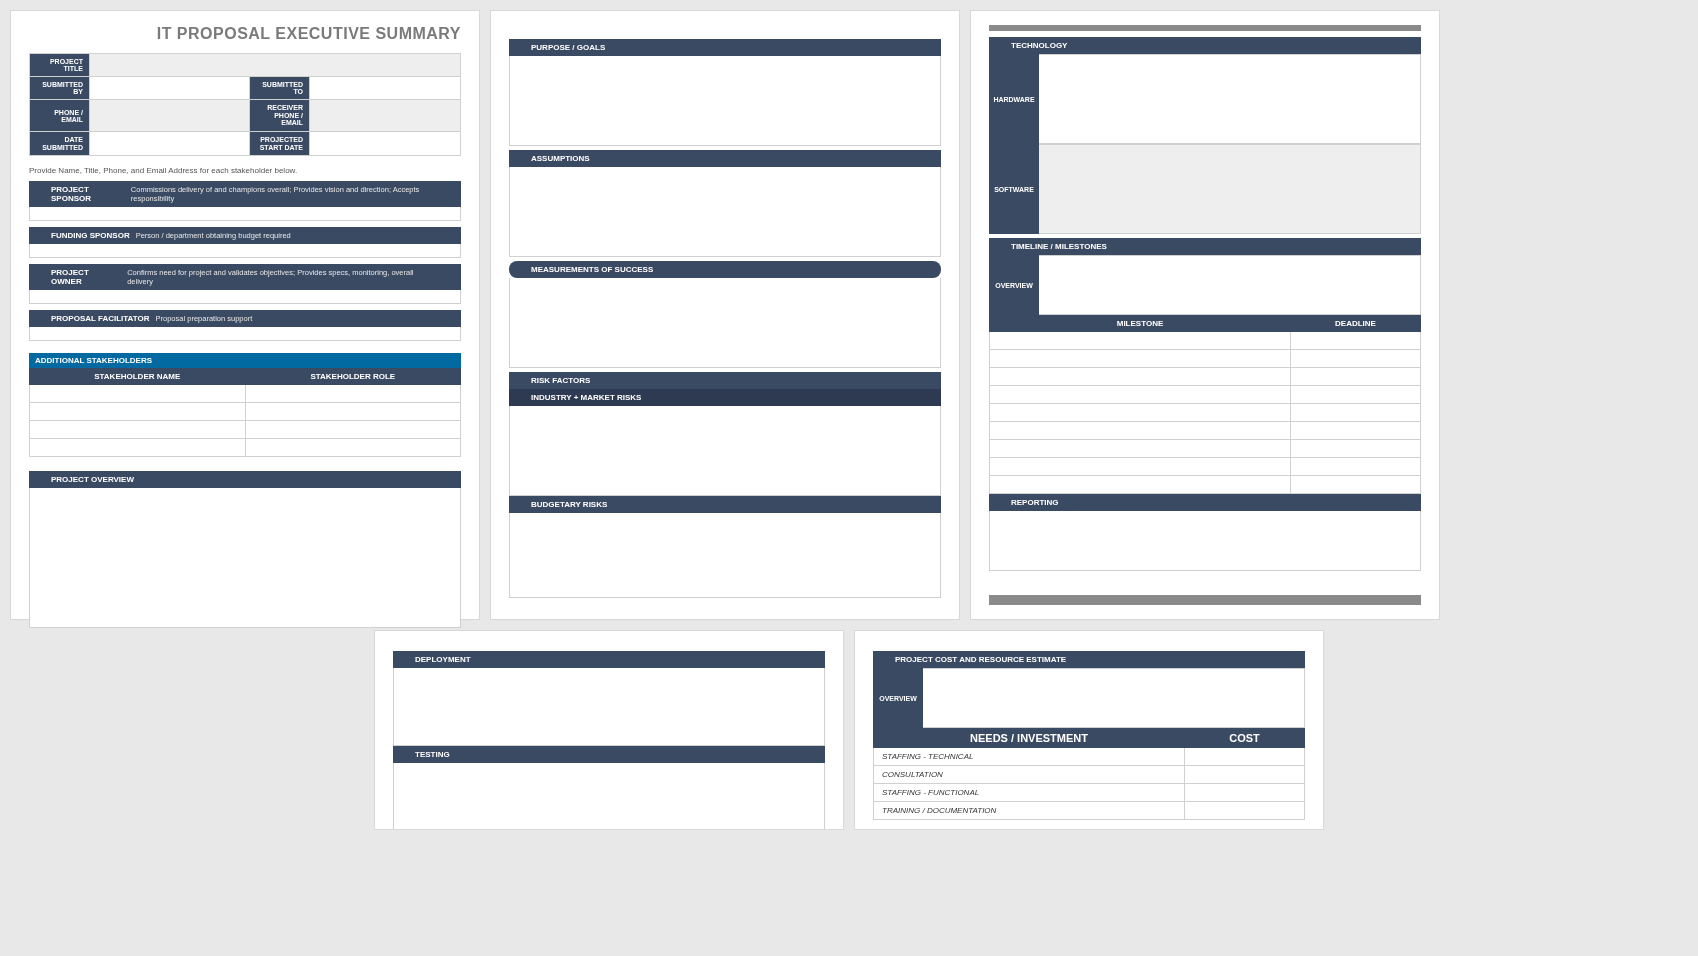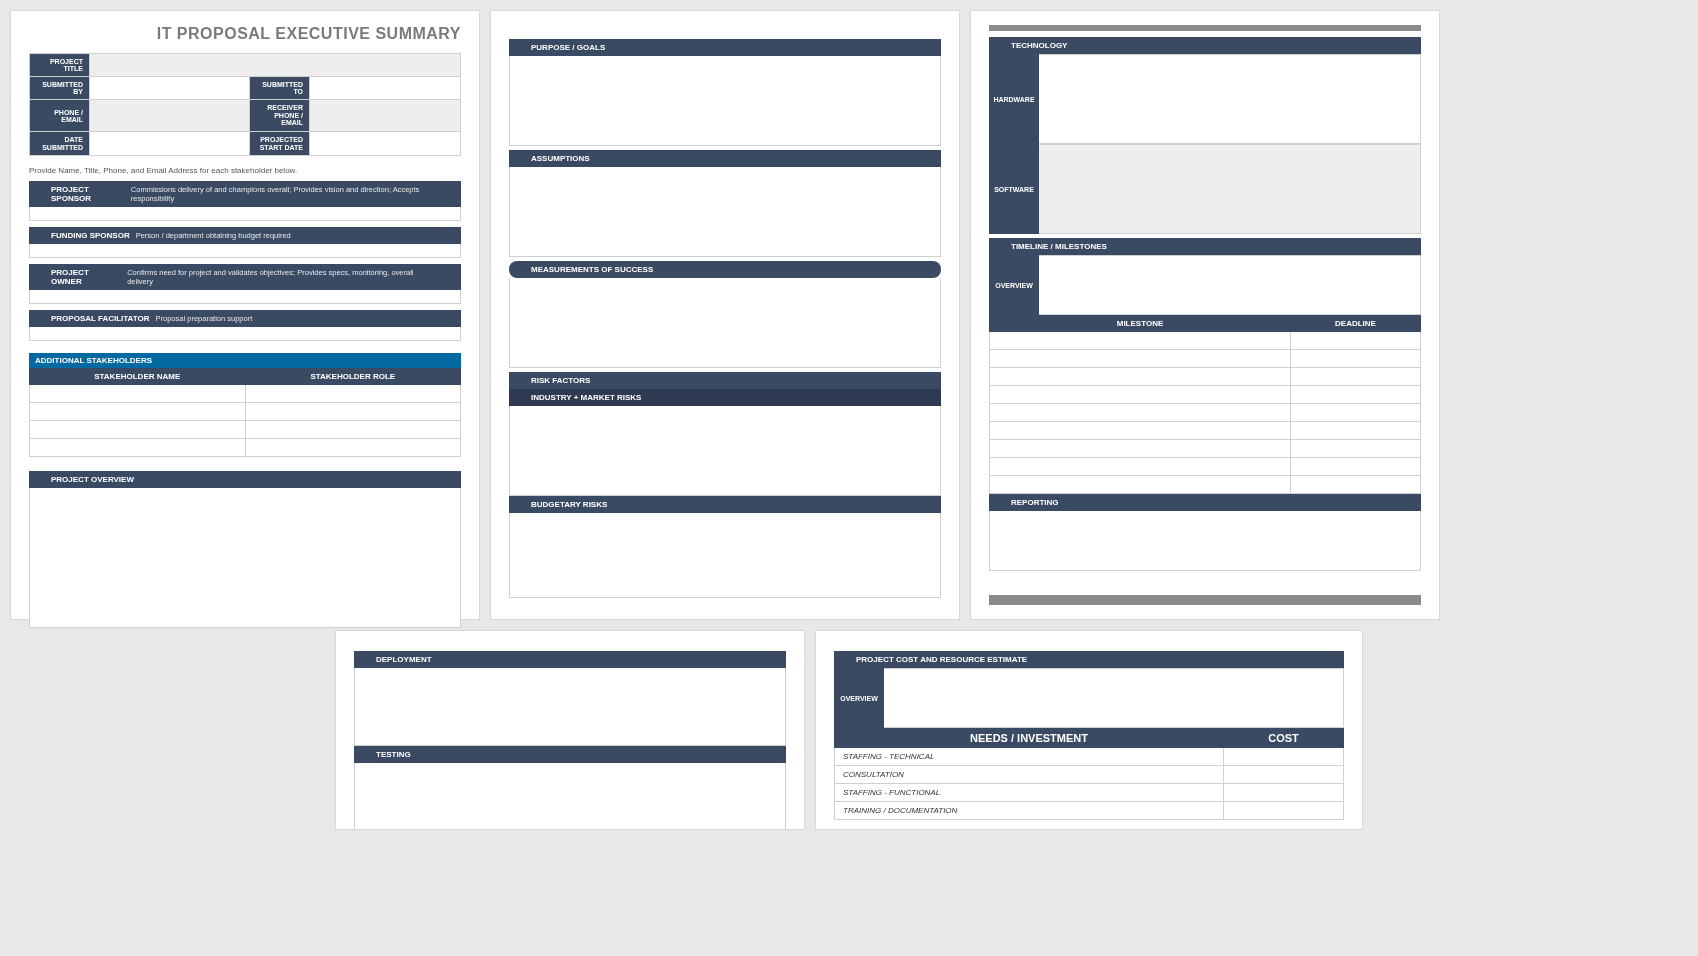--- a/index.html
+++ b/index.html
@@ -16,21 +16,21 @@
   .page {
     background: #fff;
     border: 1px solid #d8d8d8;
     padding: 14px 18px;
     position: relative;
   }
   .page1 { width: 470px; height: 610px; }
   .page2 { width: 470px; height: 610px; }
   .page3 { width: 470px; height: 610px; position: relative; }
   .page4 { width: 470px; height: 200px; overflow: hidden; }
-  .page5 { width: 548px; height: 200px; overflow: hidden; }
+  .page5 { width: 470px; height: 200px; overflow: hidden; }
 
   .title {
     font-size: 16px;
     font-weight: bold;
     color: #7a7a7a;
     letter-spacing: 0.5px;
     margin-bottom: 10px;
     text-align: right;
   }
 

